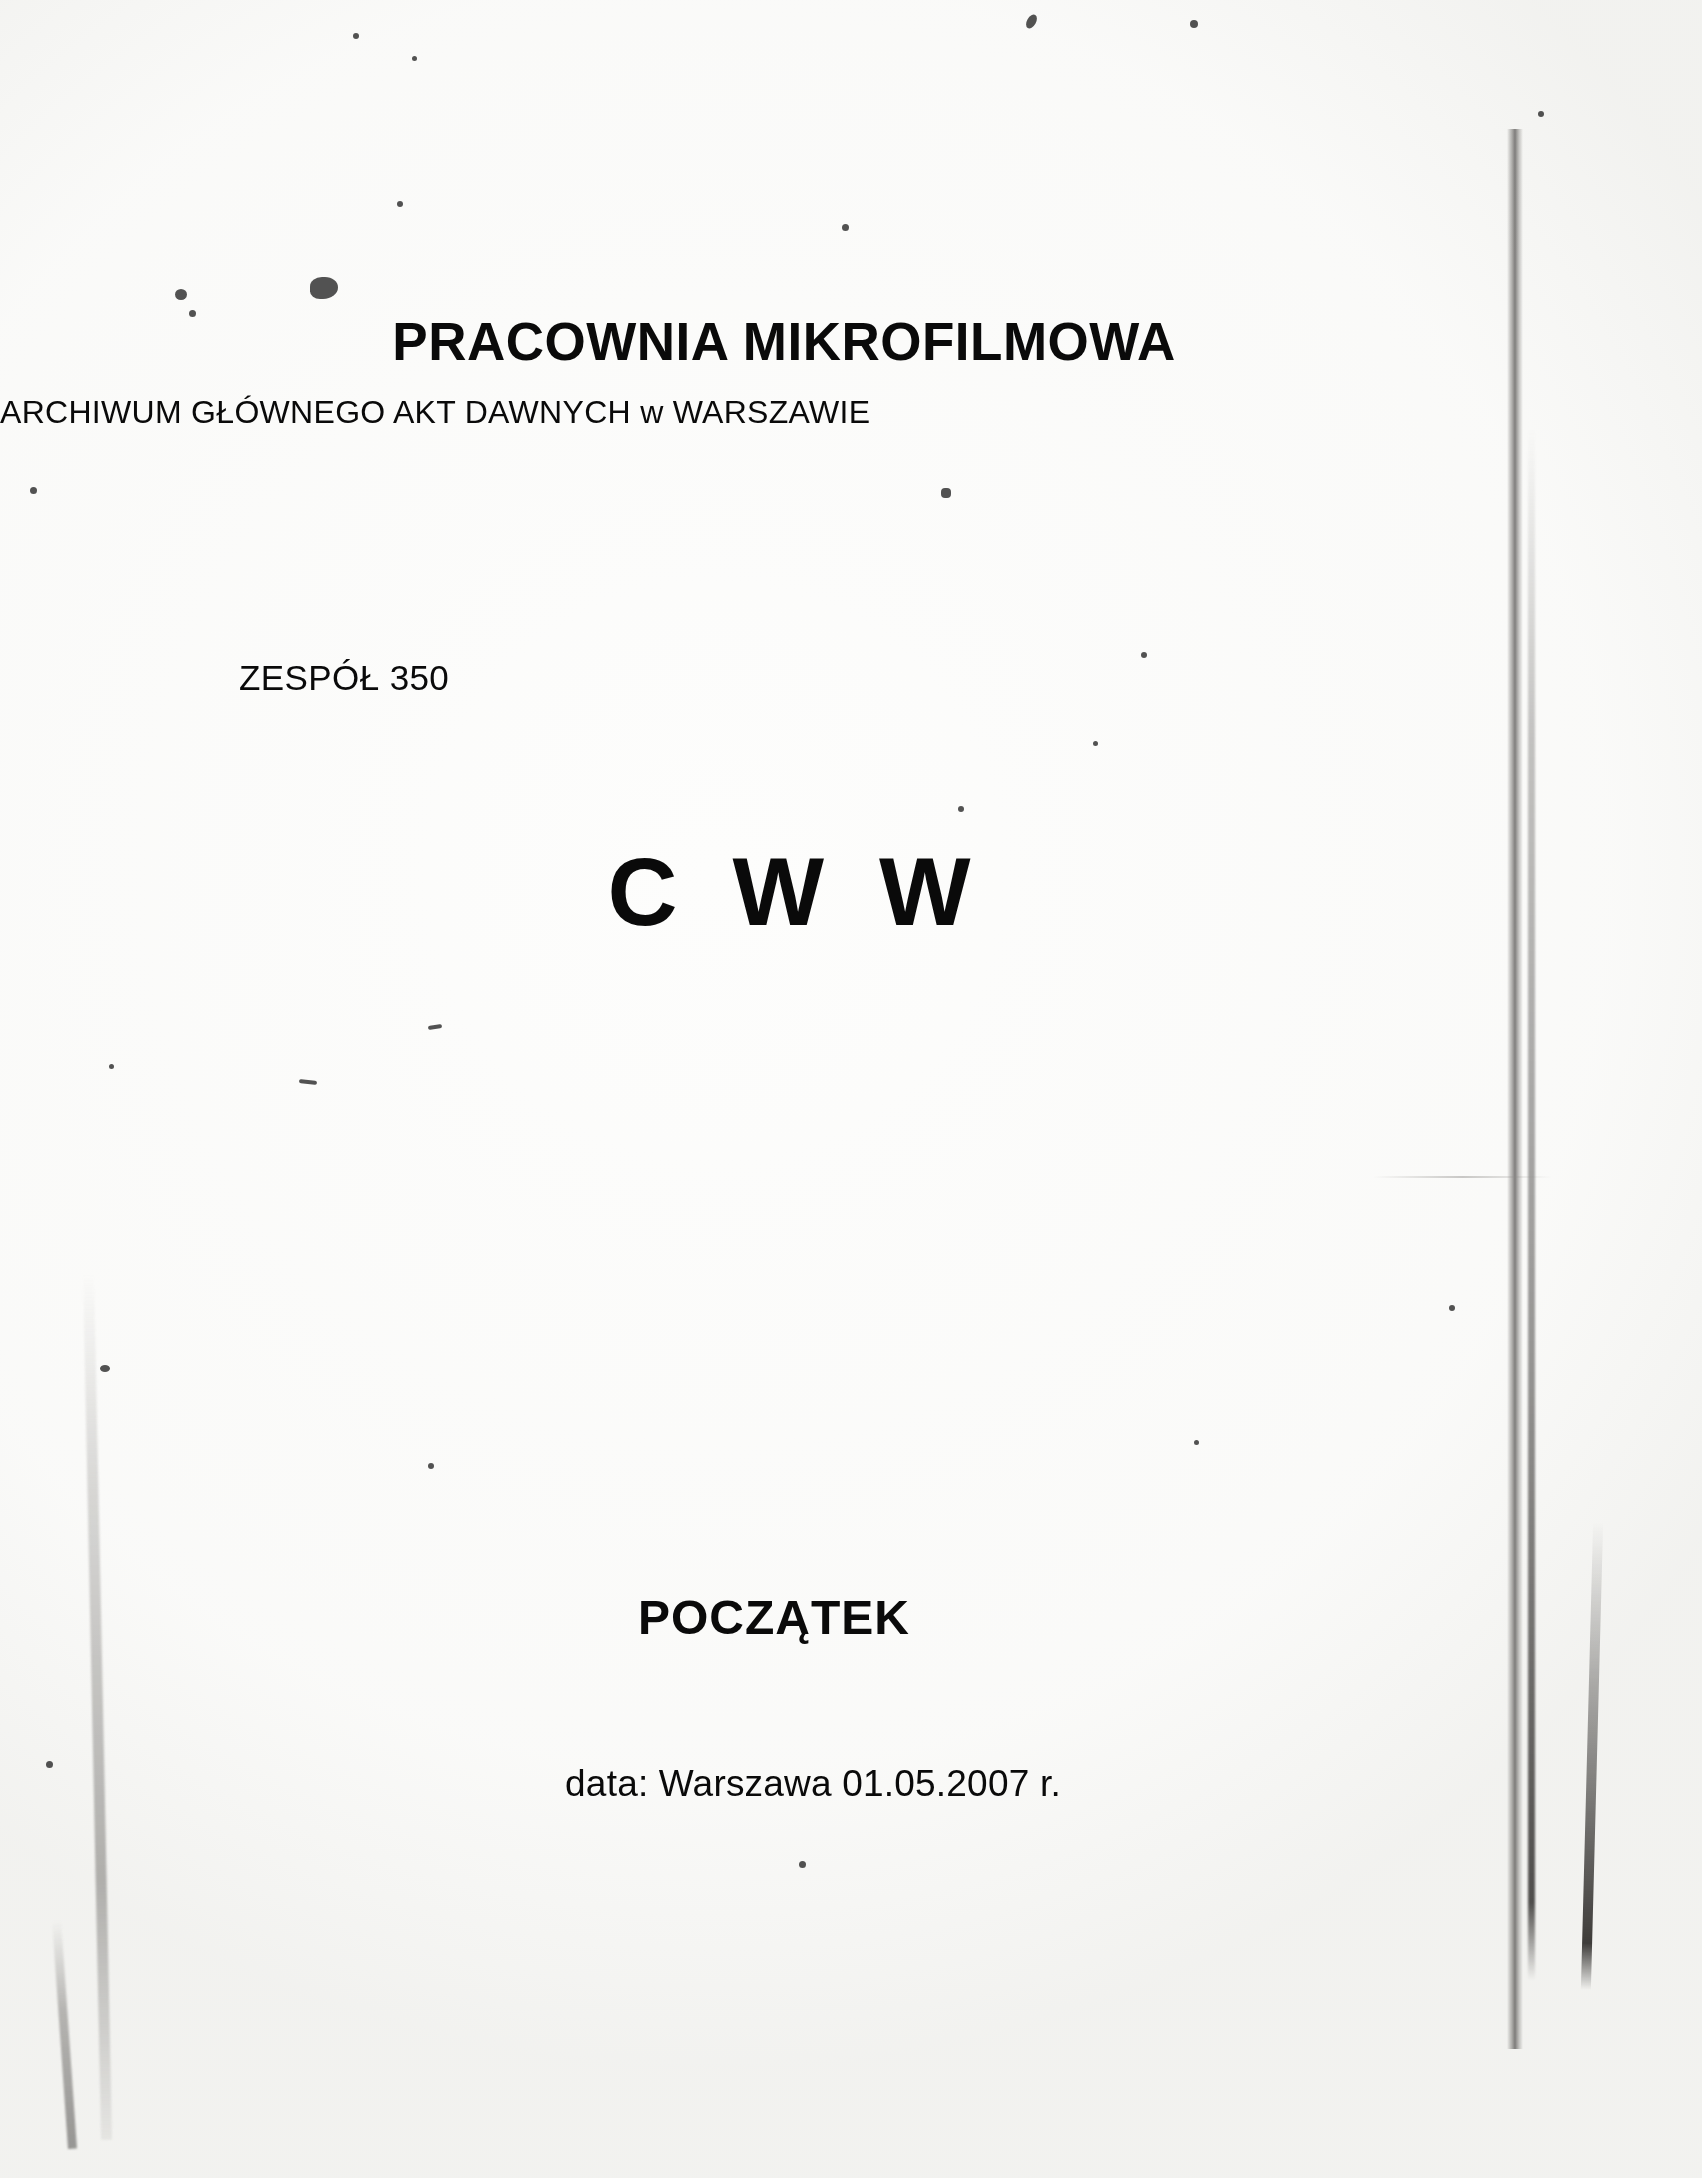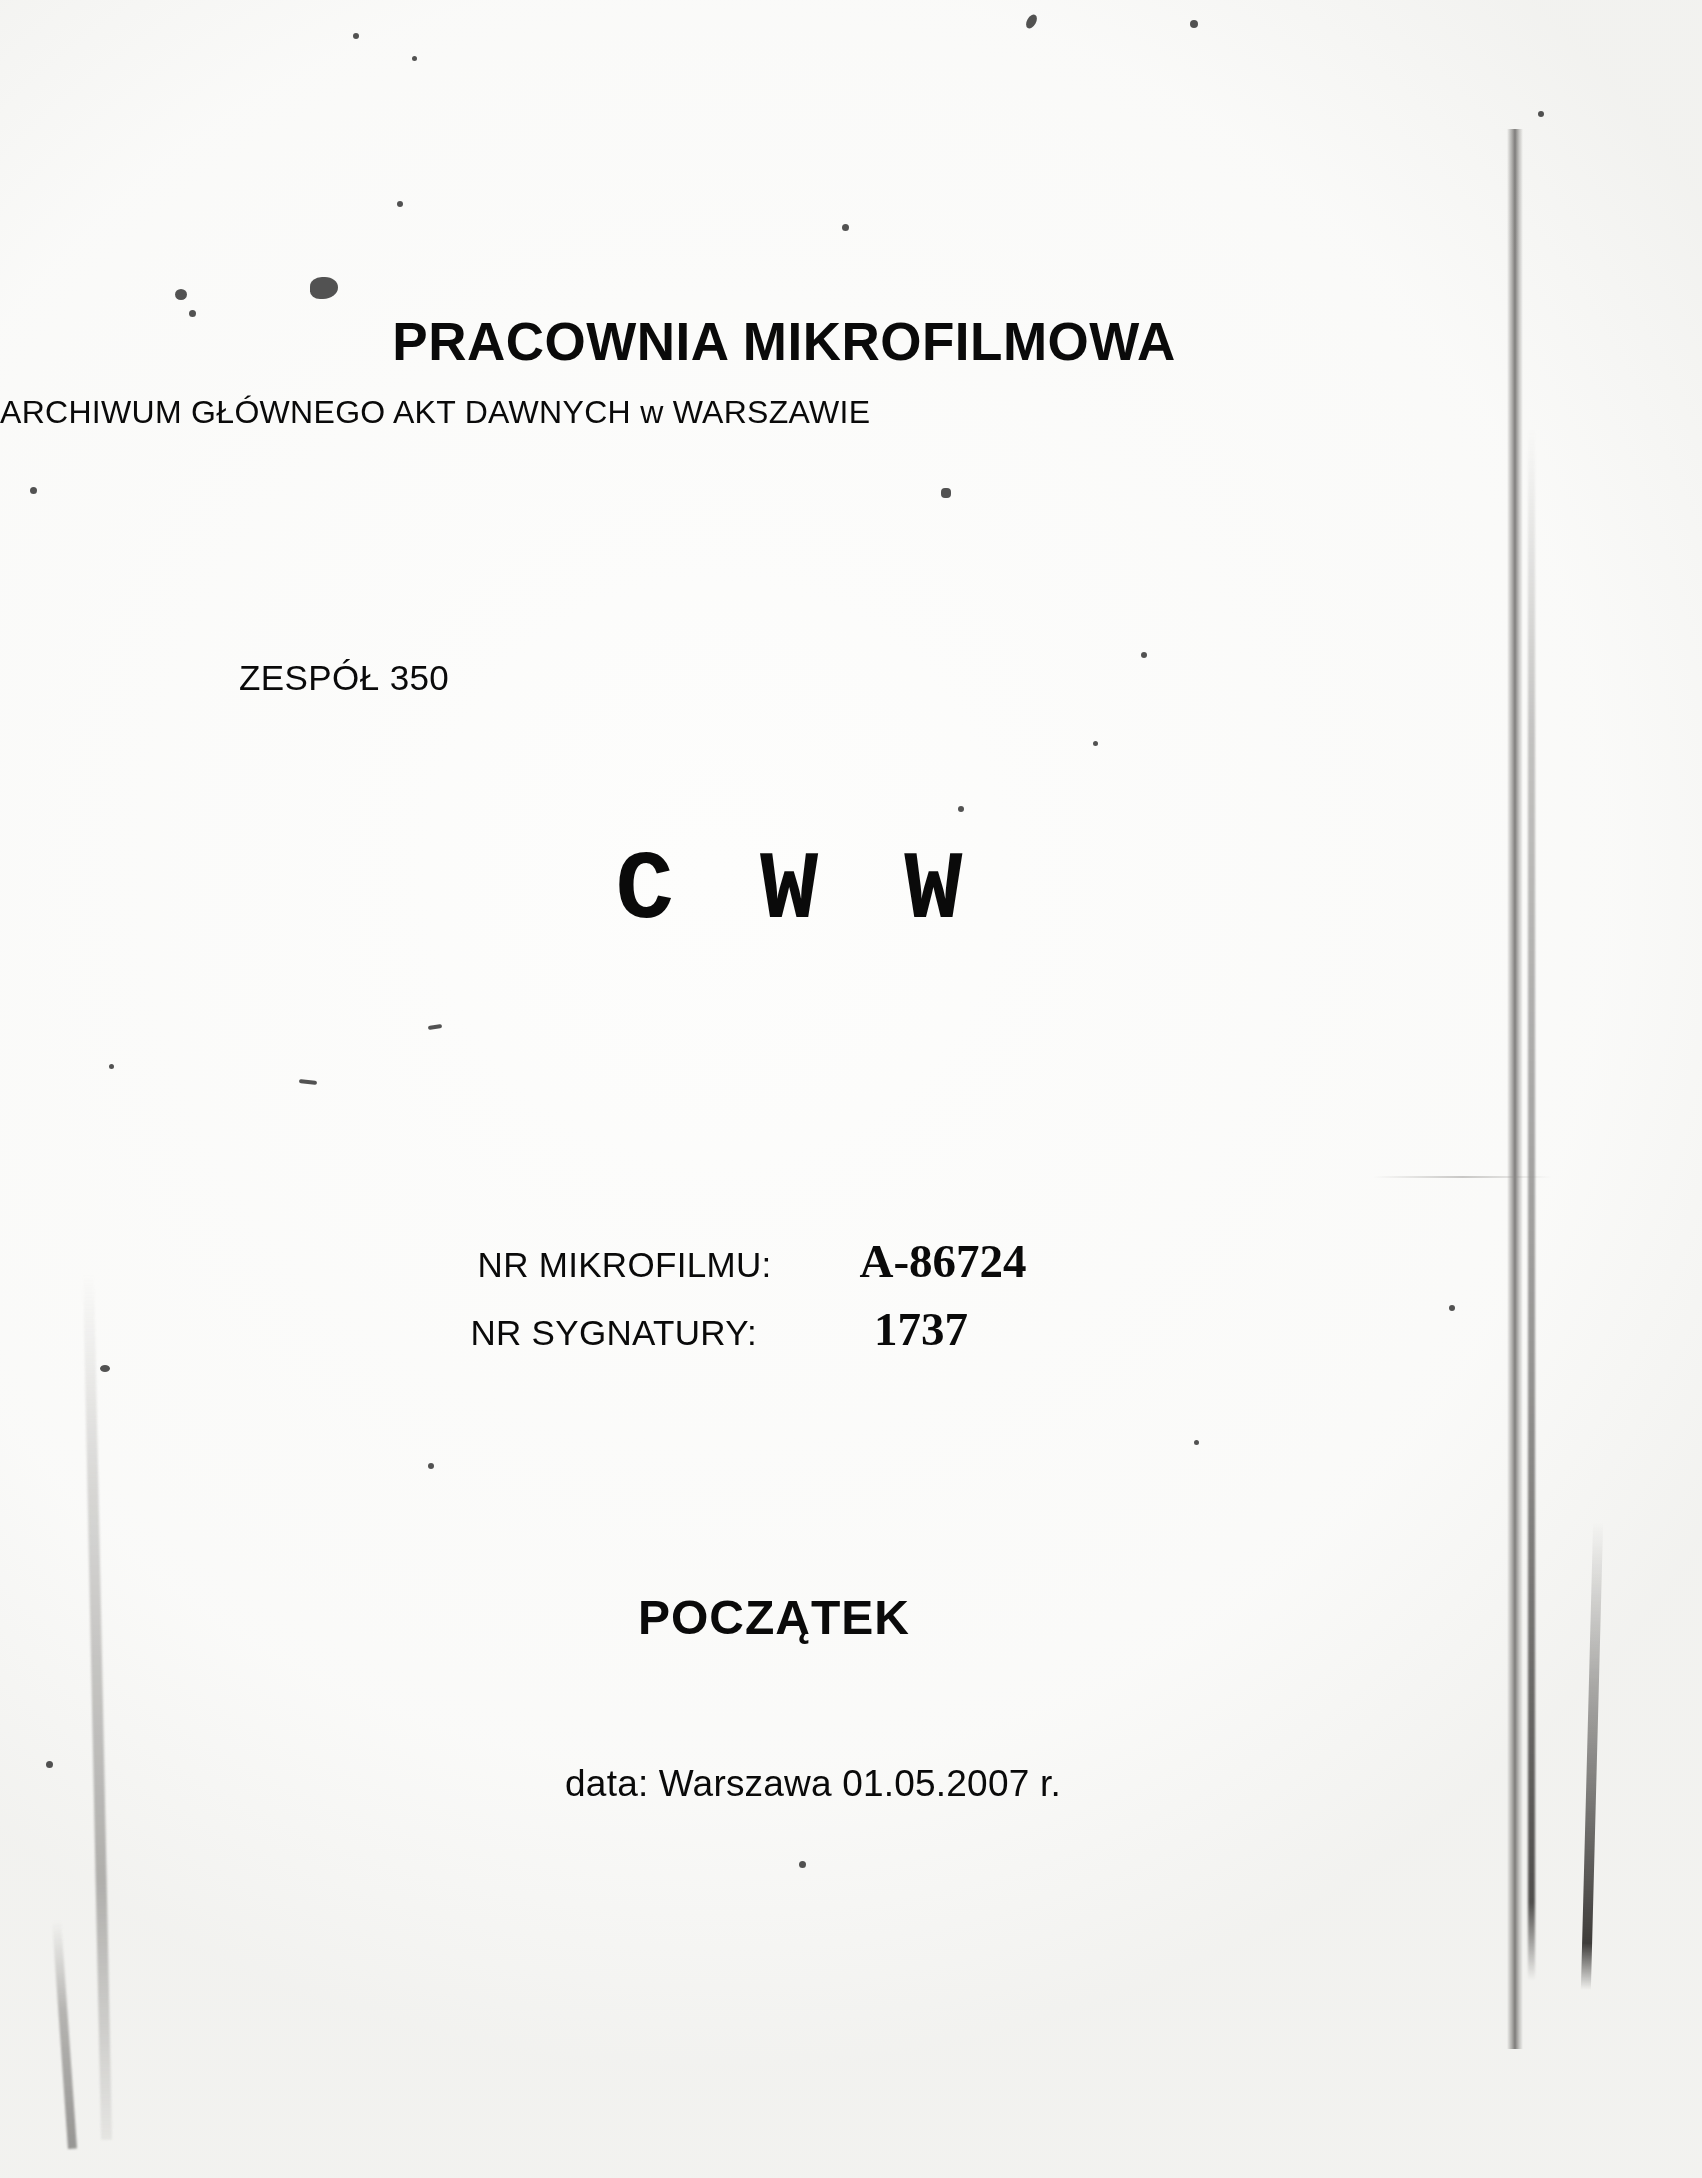--- a/index.html
+++ b/index.html
@@ -157,21 +157,21 @@
     font-size: 35px;
     letter-spacing: 0.4px;
   }
 
   .cww {
     position: absolute;
     top: 836px;
     left: 0;
     width: 1592px;
     text-align: center;
-    font-family: Liberation Mono, monospace;
+    font-family: Liberation Sans, sans-serif;
     font-size: 97px;
     font-weight: bold;
     letter-spacing: 14px;
   }
 
   .meta {
     position: absolute;
     top: 1234px;
     left: 0;
     width: 1552px;
@@ -265,30 +265,20 @@
   <div class="content">
 
     <div class="hdr-title">PRACOWNIA MIKROFILMOWA</div>
 
     <div class="hdr-sub">ARCHIWUM GŁÓWNEGO AKT DAWNYCH w WARSZAWIE</div>
 
     <div class="zespol">ZESPÓŁ 350</div>
 
     <div class="cww">C W W</div>
 
-    <div class="meta">
-      <div class="meta-row r1">
-        <span class="meta-label">NR MIKROFILMU:</span>
-        <span class="meta-value">A-86724</span>
-      </div>
-      <div class="meta-row r2">
-        <span class="meta-label">NR SYGNATURY:</span>
-        <span class="meta-value">1737</span>
-      </div>
-    </div>
 
     <div class="poczatek">POCZĄTEK</div>
 
     <div class="data-line">data: Warszawa 01.05.2007 r.</div>
 
   </div>
 </div>
 
 
 </body></html>

